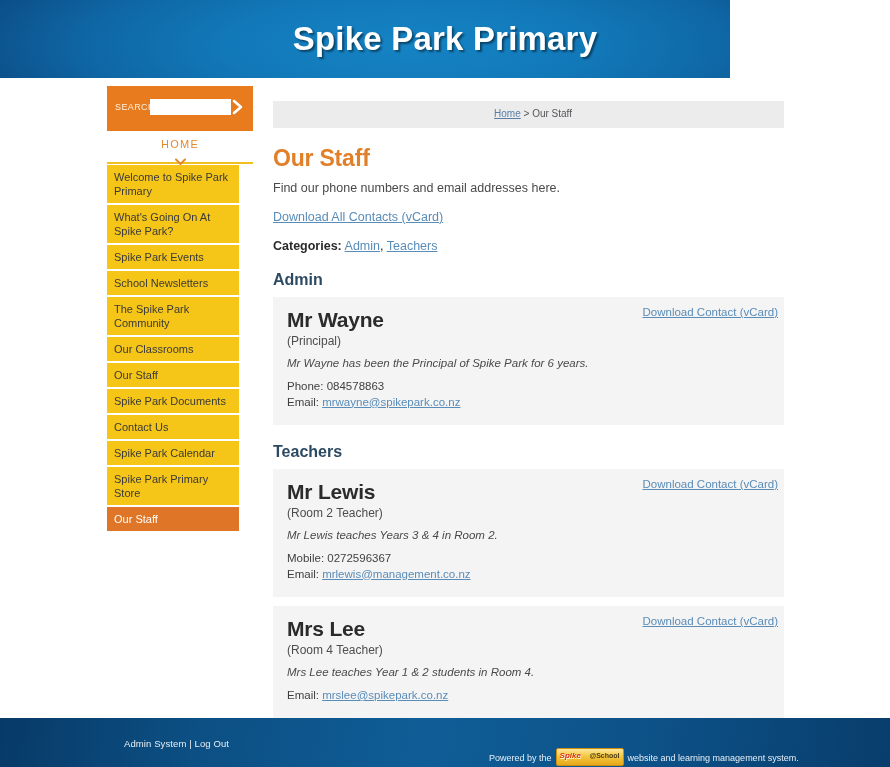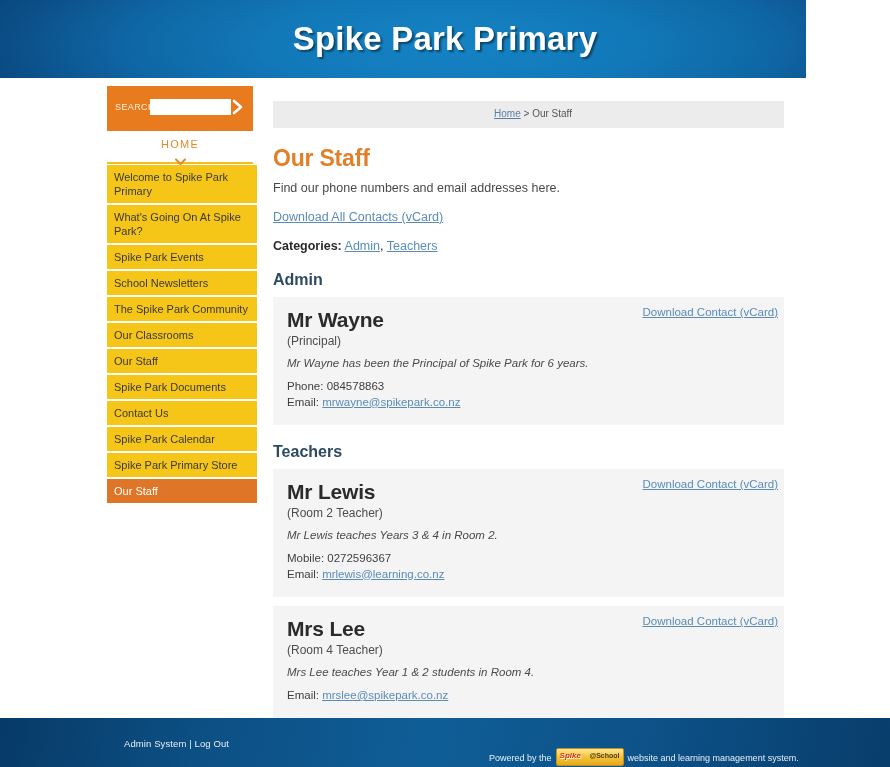--- a/index.html
+++ b/index.html
@@ -13,21 +13,21 @@
     font-family: "Liberation Sans", sans-serif;
     overflow: hidden;
     position: relative;
   }
 
   
   .site-header {
     position: absolute;
     left: 0;
     top: 0;
-    width: 806px;
+    width: 730px;
     height: 78px;
     background:
       radial-gradient(ellipse 560px 150px at 56% 58%, #1583c4 0%, #1279b9 32%, #0f66a4 58%, #0b4d86 80%, #083c6e 100%);
     overflow: hidden;
   }
   .header-title {
     position: absolute;
     left: 0;
     top: 0;
     width: 890px;
@@ -112,21 +112,21 @@
     height: 2px;
     background: #f0c020;
     margin-top: 2px;
   }
 
   .menu-list {
     width: 146px;
     margin-top: 1px;
   }
   .menu-item {
-    width: 150px;
+    width: 132px;
     background: #f5c518;
     color: #3a3a3a;
     font-size: 11px;
     line-height: 14px;
     padding: 5px 8px 5px 7px;
     box-sizing: border-box;
     border-bottom: 2px solid #ffffff;
     cursor: pointer;
   }
   .menu-item.active {
@@ -382,21 +382,21 @@
         <div class="staff-role">(Principal)</div>
         <div class="staff-bio">Mr Wayne has been the Principal of Spike Park for 6 years.</div>
         <div class="staff-contacts"><span>Phone:</span> <span>084578863</span><br><span>Email:</span> <a href="#">mrwayne@spikepark.co.nz</a></div>
       </div>
       <div class="section-heading">Teachers</div>
       <div class="staff-card">
         <a href="#" class="card-vcard">Download Contact (vCard)</a>
         <div class="staff-name">Mr Lewis</div>
         <div class="staff-role">(Room 2 Teacher)</div>
         <div class="staff-bio">Mr Lewis teaches Years 3 &amp; 4 in Room 2.</div>
-        <div class="staff-contacts"><span>Mobile:</span> <span>0272596367</span><br><span>Email:</span> <a href="#">mrlewis@learning.co.nz</a></div>
+        <div class="staff-contacts"><span>Mobile:</span> <span>0272596367</span><br><span>Email:</span> <a href="#">mrlewis@management.co.nz</a></div>
       </div>
       <div class="staff-card">
         <a href="#" class="card-vcard">Download Contact (vCard)</a>
         <div class="staff-name">Mrs Lee</div>
         <div class="staff-role">(Room 4 Teacher)</div>
         <div class="staff-bio">Mrs Lee teaches Year 1 &amp; 2 students in Room 4.</div>
         <div class="staff-contacts"><span>Email:</span> <a href="#">mrslee@spikepark.co.nz</a></div>
       </div>
     </div>
 </div>

